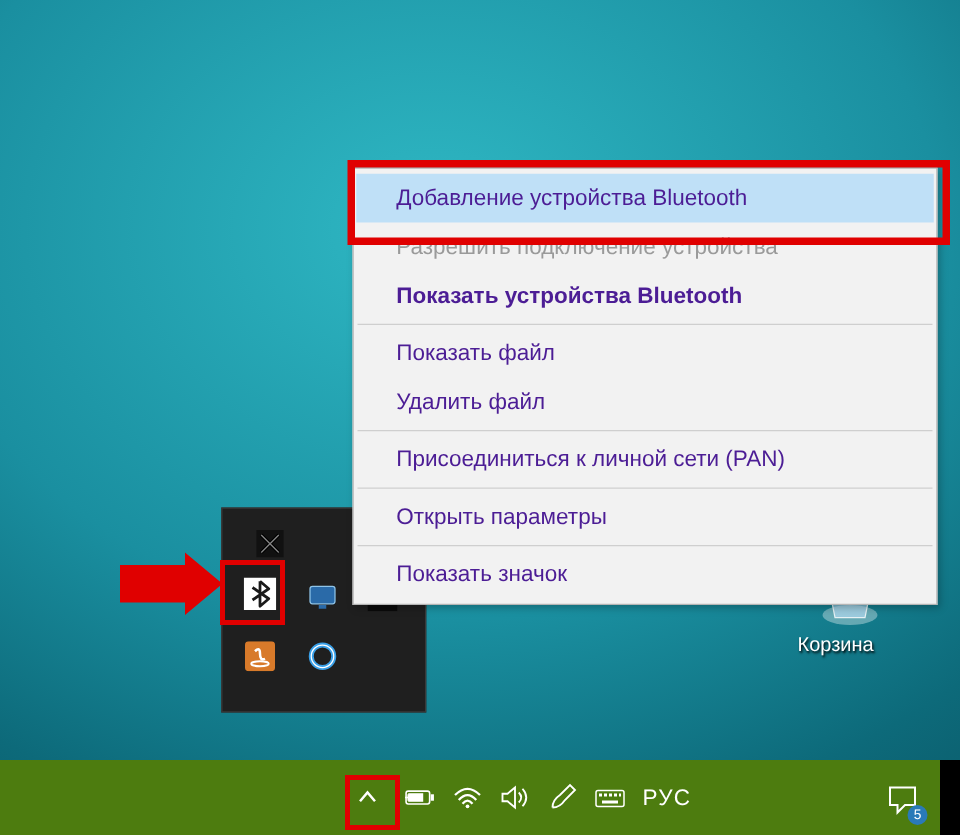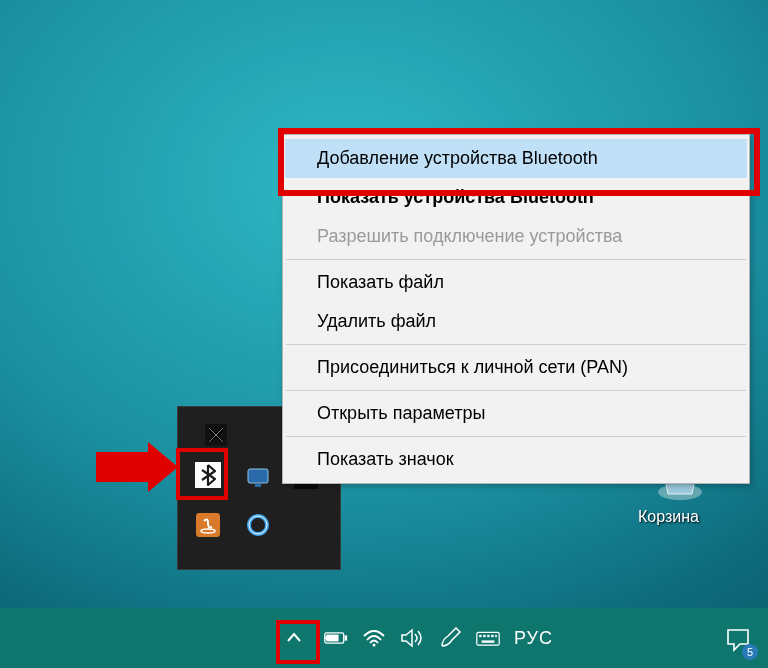--- a/index.html
+++ b/index.html
@@ -1,30 +1,30 @@
 <!DOCTYPE html>
 <html><head>
 <meta charset="utf-8">
 <style>
 html,body{margin:0;padding:0;width:768px;height:668px;overflow:hidden;font-family:"Segoe UI",Tahoma,sans-serif;background:#000}
 .desktop{position:absolute;left:0;top:0;right:0;bottom:60px;background:radial-gradient(ellipse 900px 700px at 45% 30%,#2fb8c4 0%,#1a8fa0 45%,#0d6a7a 70%,#084a58 100%)}
-.taskbar{position:absolute;left:0;right:0;bottom:0;height:60px;background:#0f766e;display:flex;align-items:center}
+.taskbar{position:absolute;left:0;right:16px;bottom:0;height:60px;background:#4d7c0f;display:flex;align-items:center}
 .tray{position:absolute;left:282px;top:0;height:60px;display:flex;align-items:center;gap:14px;color:#fff}
 .tray .ic{width:24px;height:24px;display:flex;align-items:center;justify-content:center}
 .lang{font-size:18px;color:#fff;letter-spacing:1px}
 .chevbox{position:absolute;left:276px;top:12px;width:36px;height:36px;border:4px solid #e00000}
 .chev{width:28px;height:28px;display:flex;align-items:center;justify-content:center}
 .arrow{position:absolute;width:86px;height:54px}
 .arrow svg{width:100%;height:100%}
 .arrow1{left:94px;top:440px}
 .traypopup{position:absolute;left:177px;top:406px;width:162px;height:162px;background:#1f1f1f;border:1px solid #3a3a3a}
 .traypopup .cell{position:absolute;width:40px;height:40px;display:flex;align-items:center;justify-content:center}
 .btbox{position:absolute;left:176px;top:448px;width:44px;height:44px;border:4px solid #e00000;z-index:5}
 .ctxmenu{position:absolute;left:282px;top:134px;width:462px;background:#f2f2f2;border:1px solid #b5b5b5;box-shadow:2px 2px 6px rgba(0,0,0,.25);padding:4px 2px;font-size:18px}
-.ctxmenu .item{padding:9px 20px 9px 32px;color:#000000;cursor:default;white-space:nowrap}
+.ctxmenu .item{padding:9px 20px 9px 32px;color:#4c1d95;cursor:default;white-space:nowrap}
 .ctxmenu .item.bold{font-weight:700}
 .ctxmenu .item.disabled{color:#9a9a9a}
 .ctxmenu .item.hover{background:#bfe0f7}
 .ctxmenu .sep{height:1px;background:#cfcfcf;margin:3px 1px}
 .hl1{position:absolute;left:278px;top:128px;width:470px;height:56px;border:6px solid #e00000;pointer-events:none}
 .bin{position:absolute;right:46px;bottom:82px;width:84px;color:#fff}
 .bin .ico{width:60px;height:60px;margin:0 auto 4px;position:relative}
 .bin .lbl{font-size:16px;text-shadow:1px 1px 2px #000}
 .bin .sz{position:absolute;left:8px;top:16px;font-size:14px;color:#1a4a7a;font-weight:600}
 .notif{position:absolute;right:12px;bottom:10px;width:36px;height:36px;display:flex;align-items:center;justify-content:center}
@@ -91,22 +91,22 @@
   <div class="btbox"></div>
 
   <div class="arrow arrow1">
     <svg viewBox="0 0 86 54">
         <path d="M2 12 L54 12 L54 2 L84 27 L54 52 L54 42 L2 42 Z" fill="#e00000"></path>
       </svg>
   </div>
 
   <div class="ctxmenu">
     <div class="item hover">Добавление устройства Bluetooth</div>
+    <div class="item disabled">Разрешить подключение устройства</div>
     <div class="item bold">Показать устройства Bluetooth</div>
-    <div class="item disabled">Разрешить подключение устройства</div>
     <div class="sep"></div>
     <div class="item">Показать файл</div>
     <div class="item">Удалить файл</div>
     <div class="sep"></div>
     <div class="item">Присоединиться к личной сети (PAN)</div>
     <div class="sep"></div>
     <div class="item">Открыть параметры</div>
     <div class="sep"></div>
     <div class="item">Показать значок</div>
   </div>

